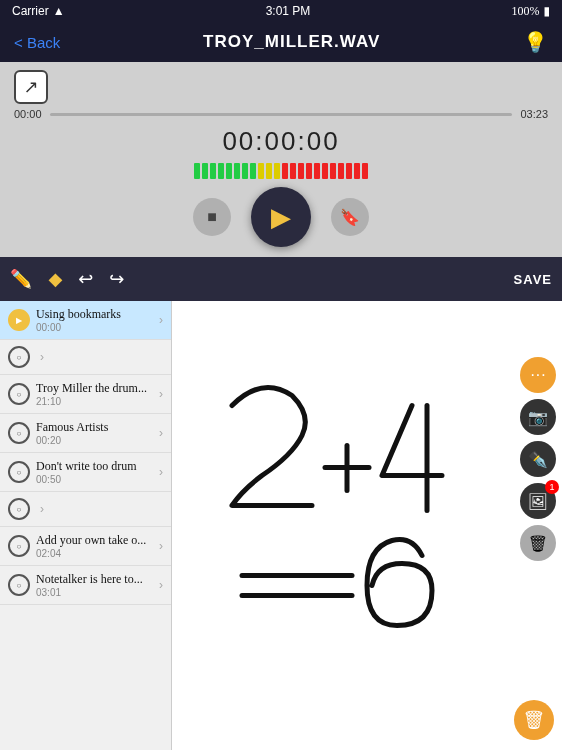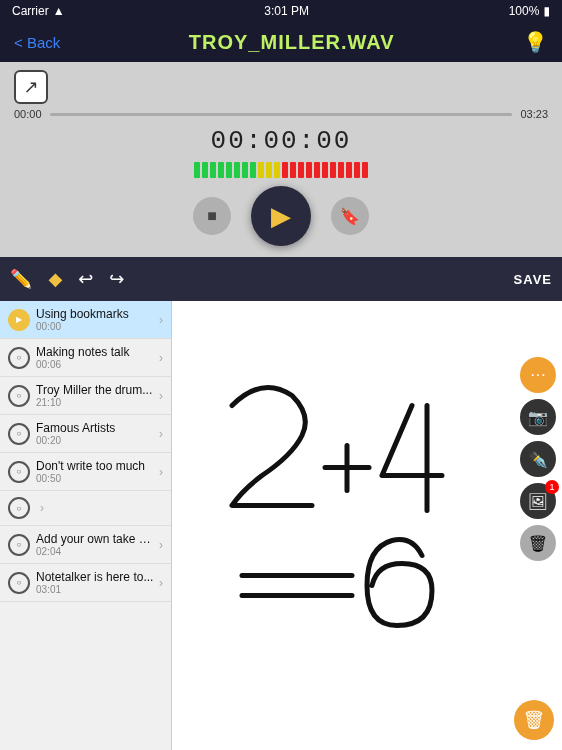--- a/index.html
+++ b/index.html
@@ -17,43 +17,43 @@
       background: #1a1a2e;
       color: white;
       font-size: 12px;
       padding: 4px 12px;
       display: flex;
       justify-content: space-between;
       height: 22px;
       gap: 41px;
     }
     .status-left { display: flex; align-items: center; gap: 4px; }
-    .status-right { display: flex; align-items: center; gap: 4px; }
+    .status-right { display: flex; align-items: center; gap: 4px; font-family: Liberation Serif, serif; }
 
     
     .nav-bar {
       background: #1a1a2e;
       color: white;
       display: flex;
       align-items: center;
       justify-content: space-between;
       padding: 6px 14px;
       height: 40px;
     }
     .nav-back {
       display: flex;
       align-items: center;
       color: #3b82f6;
       font-size: 15px;
       gap: 2px;
       cursor: pointer;
     }
     .nav-title {
-      color: #bef264;
-      font-size: 20px;
+      color: #ffffff;
+      font-size: 17px;
       font-weight: 600;
       letter-spacing: 1px;
     }
     .nav-bulb {
       color: #f0c040;
       font-size: 20px;
     }
 
     
     .player-top-row {
@@ -102,21 +102,20 @@
       border-radius: 2px;
     }
 
     
     .timer-display {
       font-size: 26px;
       font-weight: 300;
       color: #222;
       letter-spacing: 2px;
       margin-bottom: 6px;
-      font-family: Liberation Mono, monospace;
     }
 
     
     .vu-meter {
       display: flex;
       gap: 2px;
       margin-bottom: 8px;
     }
     .vu-bar {
       width: 6px;
@@ -196,20 +195,21 @@
       flex: 1;
       min-width: 0;
     }
     .playlist-item .item-title {
       font-size: 12px;
       font-weight: 500;
       color: #111;
       white-space: nowrap;
       overflow: hidden;
       text-overflow: ellipsis;
+      font-family: Liberation Serif, serif;
     }
     .playlist-item .item-time {
       font-size: 10px;
       color: #888;
     }
     .playlist-item .chevron {
       color: #aaa;
       font-size: 12px;
       margin-left: 4px;
     }
@@ -437,24 +437,20 @@
     <div class="playlist-item active">
           <div class="circle-icon">▶</div>
           <div class="item-text">
             <div class="item-title">Using bookmarks</div>
             <div class="item-time">00:00</div>
           </div>
           <span class="chevron">›</span>
         </div>
         <div class="playlist-item">
           <div class="circle-icon">○</div>
-          <div class="item-text">
-            <div class="item-title">Making notes talk</div>
-            <div class="item-time">00:06</div>
-          </div>
           <span class="chevron">›</span>
         </div>
         <div class="playlist-item">
           <div class="circle-icon">○</div>
           <div class="item-text">
             <div class="item-title">Troy Miller the drum...</div>
             <div class="item-time">21:10</div>
           </div>
           <span class="chevron">›</span>
         </div>
@@ -462,21 +458,21 @@
           <div class="circle-icon">○</div>
           <div class="item-text">
             <div class="item-title">Famous Artists</div>
             <div class="item-time">00:20</div>
           </div>
           <span class="chevron">›</span>
         </div>
         <div class="playlist-item">
           <div class="circle-icon">○</div>
           <div class="item-text">
-            <div class="item-title">Don't write too much</div>
+            <div class="item-title">Don't write too drum</div>
             <div class="item-time">00:50</div>
           </div>
           <span class="chevron">›</span>
         </div>
         <div class="playlist-item">
           <div class="circle-icon">○</div>
           <span class="chevron">›</span>
         </div>
         <div class="playlist-item">
           <div class="circle-icon">○</div>

